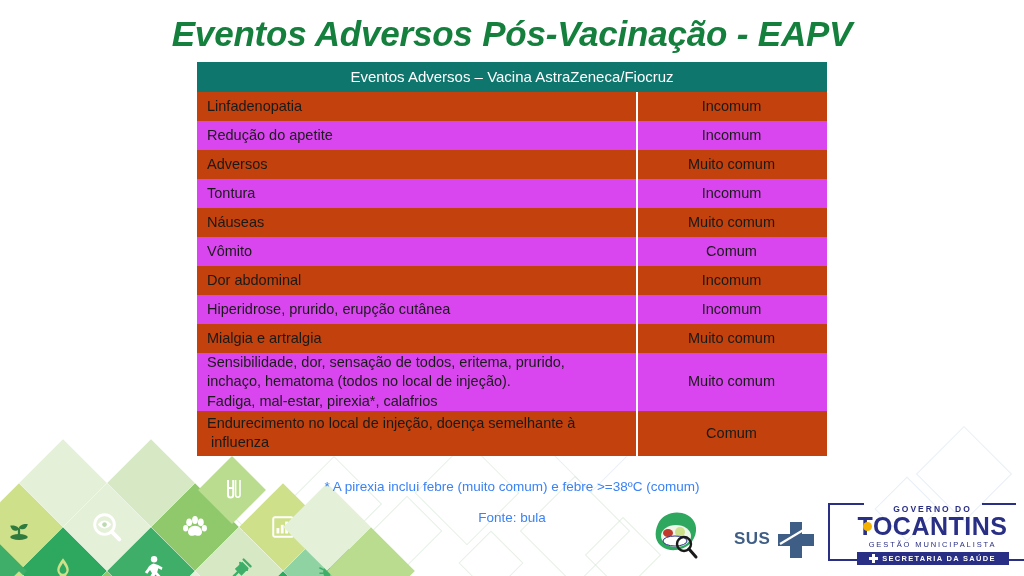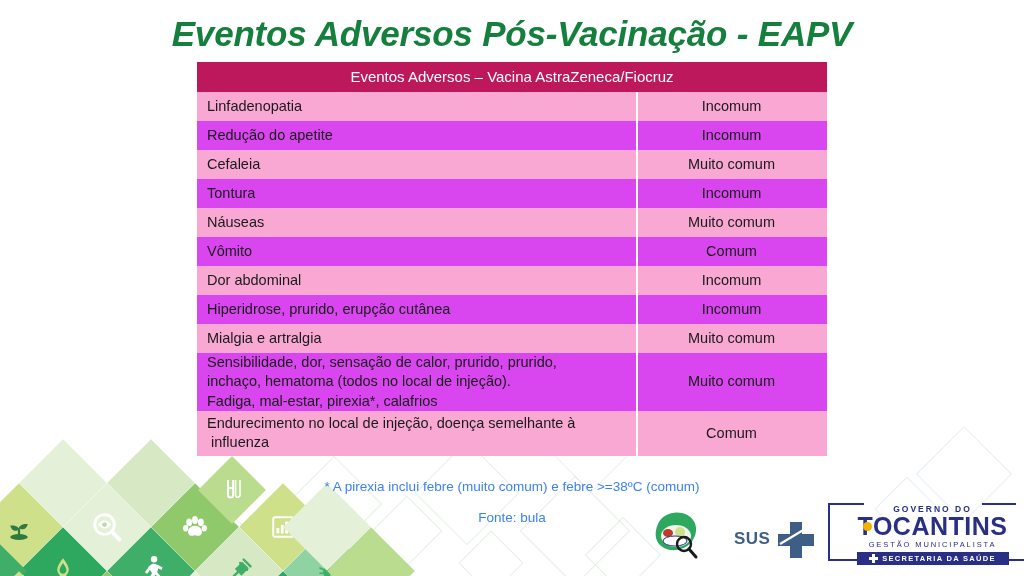--- a/index.html
+++ b/index.html
@@ -60,21 +60,21 @@
   }
   table.aefi {
     width: 630px;
     border-collapse: collapse;
     table-layout: fixed;
   }
   table.aefi col.c1 { width: 439px; }
   table.aefi col.c2 { width: 191px; }
 
   table.aefi thead th {
-    background: #be185d;
+    background: #0f766e;
     color: #ffffff;
     font-size: 15px;
     font-weight: normal;
     text-align: center;
     height: 20px;
     padding: 0 4px;
     border: none;
     line-height: 30px;
     margin-left: 20px;
   }
@@ -84,21 +84,21 @@
     color: #1a1a1a;
     padding: 0 0 0 10px;
     border: none;
     vertical-align: middle;
     line-height: 1.33;
   }
   table.aefi td.freq {
     text-align: center;
     padding: 0 16px;
   }
-  table.aefi tr.band-a td { background: #f9a8d4; }
+  table.aefi tr.band-a td { background: #c2410c; }
   table.aefi tr.band-b td { background: #d946ef; }
   table.aefi tr td.freq.band-sep {
     box-shadow: inset 2px 0 0 0 #ffffff;
   }
   table.aefi tr.r-single td { height: 29px; }
   table.aefi tr.r-tall td   { height: 56px; }
   table.aefi tr.r-mid td    { height: 45px; }
 
   .cell-lines { display: block; }
   .cell-lines span { display: block; white-space: pre; }
@@ -277,21 +277,21 @@
       <tbody>
         <tr class="band-a r-single">
           <td>Linfadenopatia</td>
           <td class="freq band-sep">Incomum</td>
         </tr>
         <tr class="band-b r-single">
           <td>Redução do apetite</td>
           <td class="freq band-sep">Incomum</td>
         </tr>
         <tr class="band-a r-single">
-          <td>Cefaleia</td>
+          <td>Adversos</td>
           <td class="freq band-sep">Muito comum</td>
         </tr>
         <tr class="band-b r-single">
           <td>Tontura</td>
           <td class="freq band-sep">Incomum</td>
         </tr>
         <tr class="band-a r-single">
           <td>Náuseas</td>
           <td class="freq band-sep">Muito comum</td>
         </tr>
@@ -307,21 +307,21 @@
           <td>Hiperidrose, prurido, erupção cutânea</td>
           <td class="freq band-sep">Incomum</td>
         </tr>
         <tr class="band-a r-single">
           <td>Mialgia e artralgia</td>
           <td class="freq band-sep">Muito comum</td>
         </tr>
         <tr class="band-b r-tall">
           <td>
             <span class="cell-lines">
-              <span>Sensibilidade, dor, sensação de calor, prurido, prurido,</span>
+              <span>Sensibilidade, dor, sensação de todos, eritema, prurido,</span>
               <span>inchaço, hematoma (todos no local de injeção).</span>
               <span>Fadiga, mal-estar, pirexia*, calafrios</span>
             </span>
           </td>
           <td class="freq band-sep">Muito comum</td>
         </tr>
         <tr class="band-a r-mid">
           <td>
             <span class="cell-lines">
               <span>Endurecimento no local de injeção, doença semelhante à</span>

